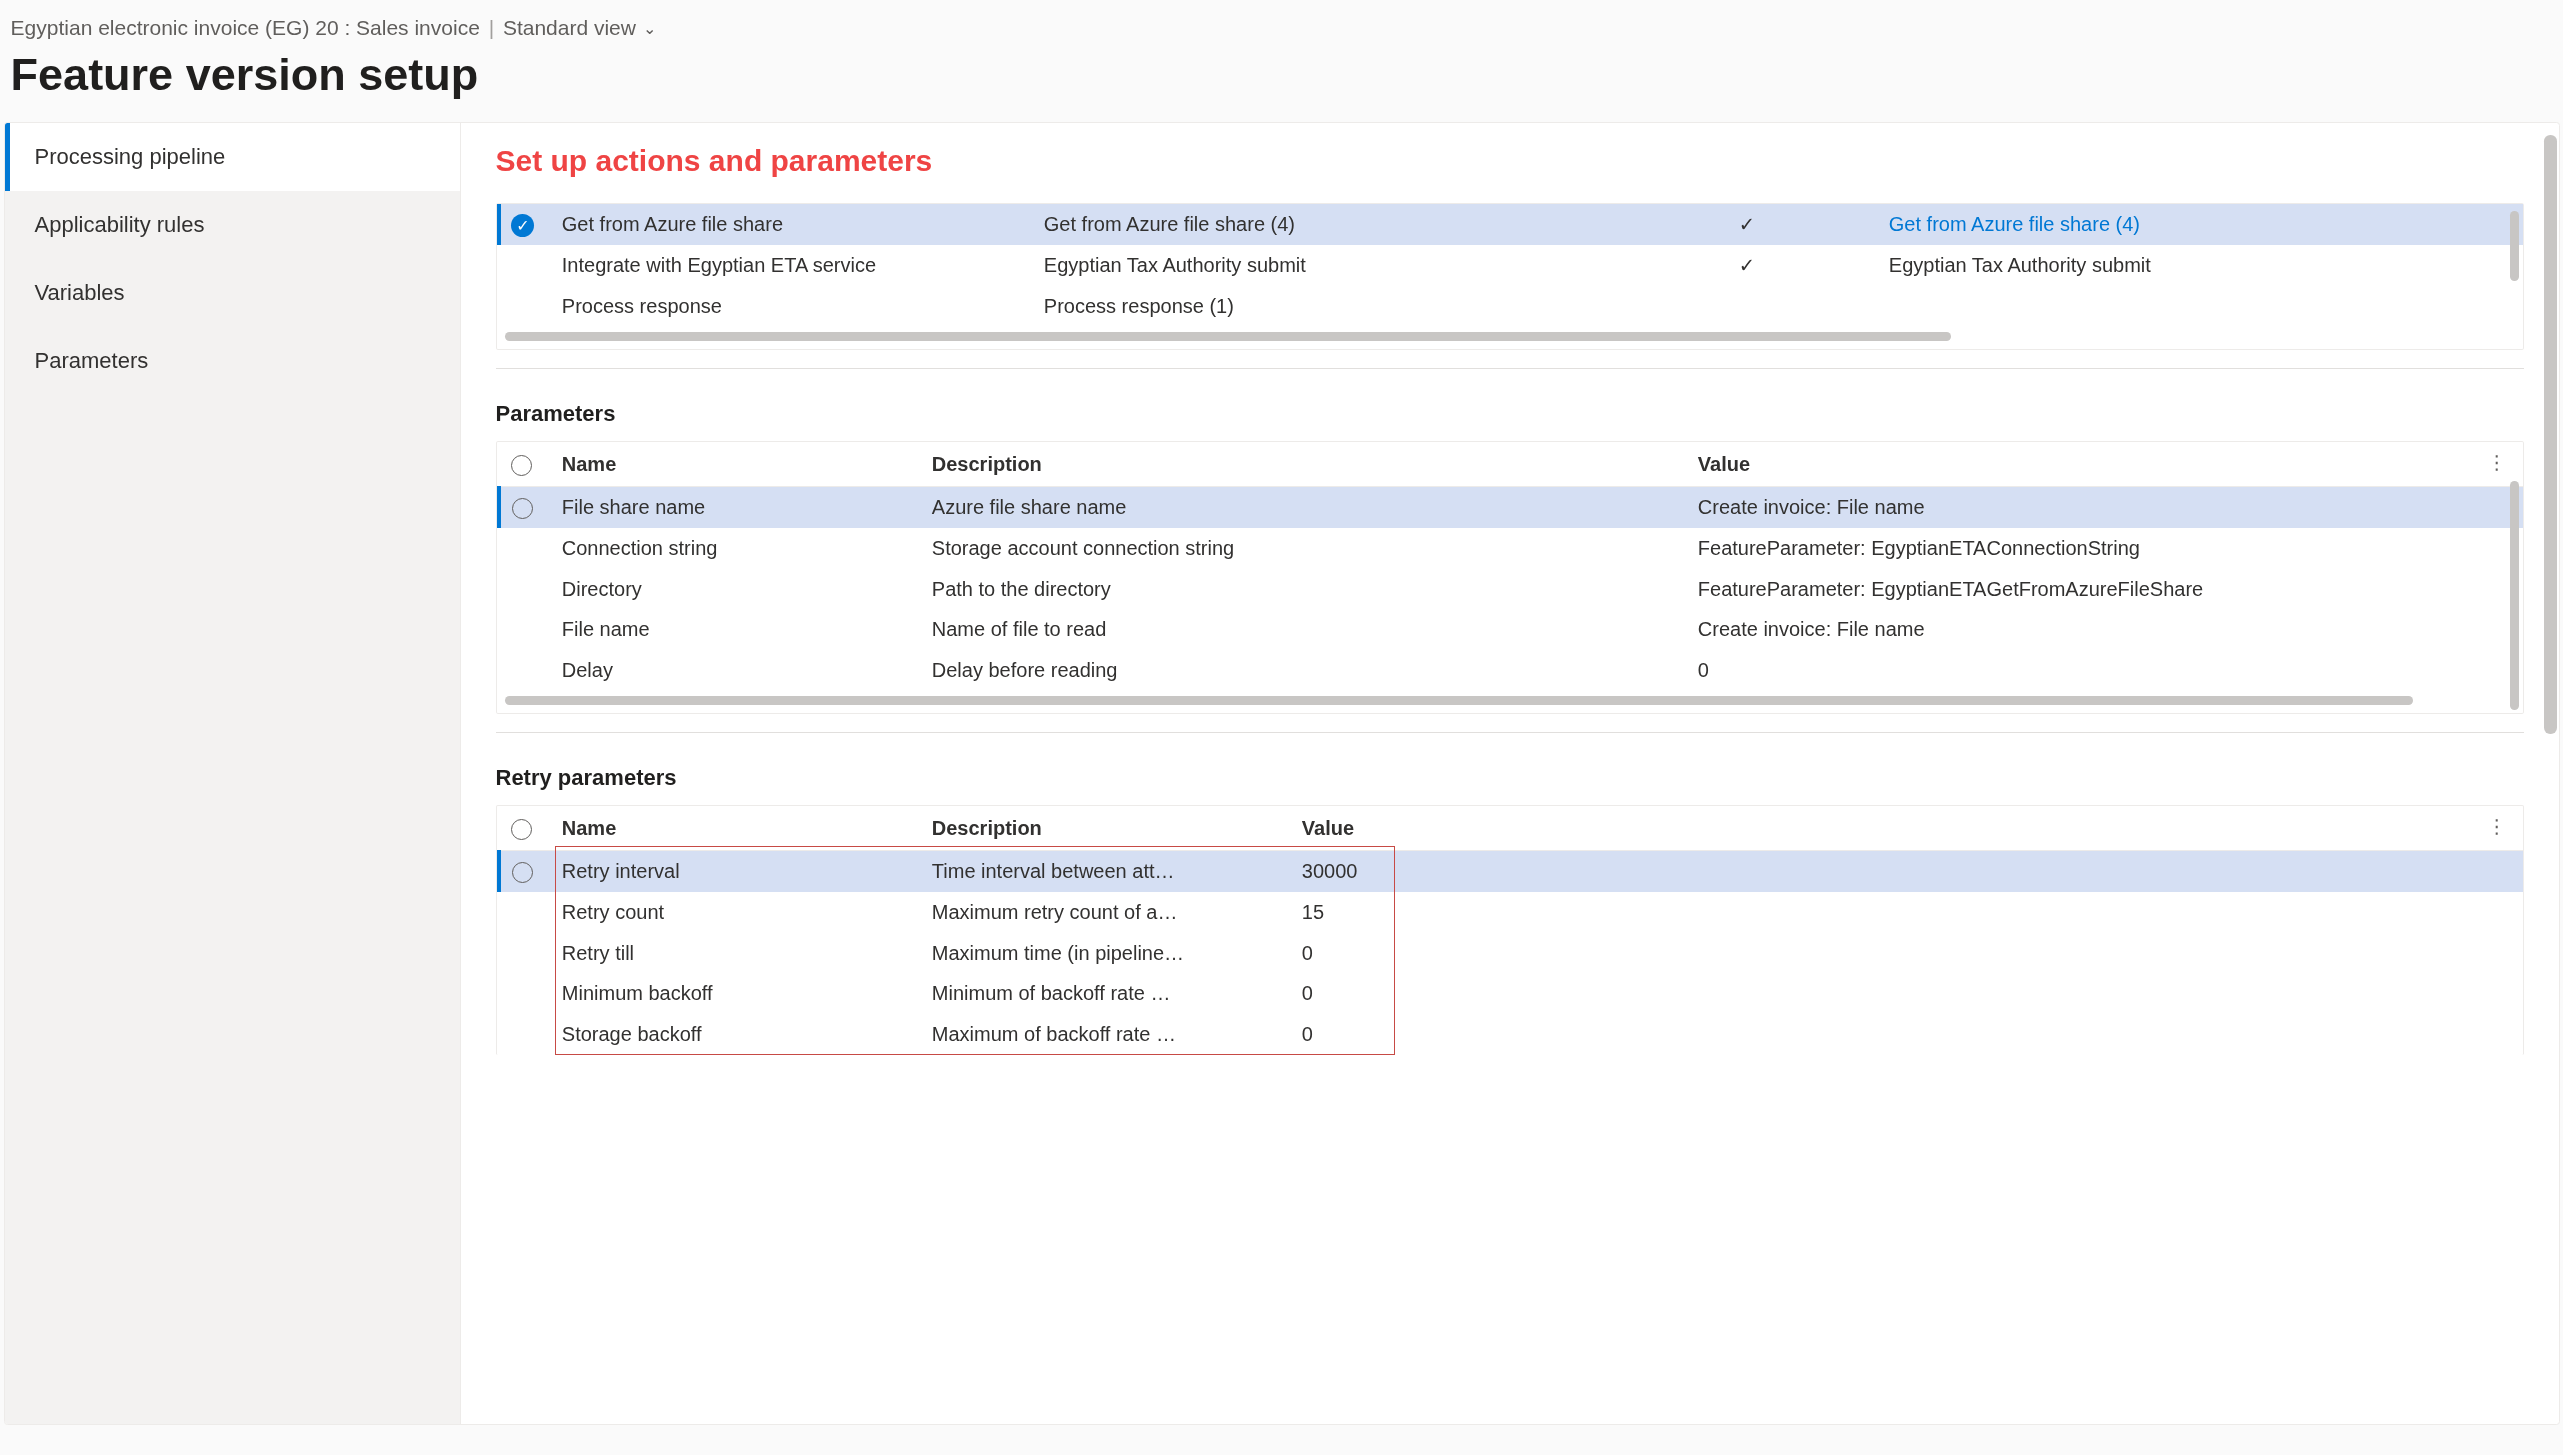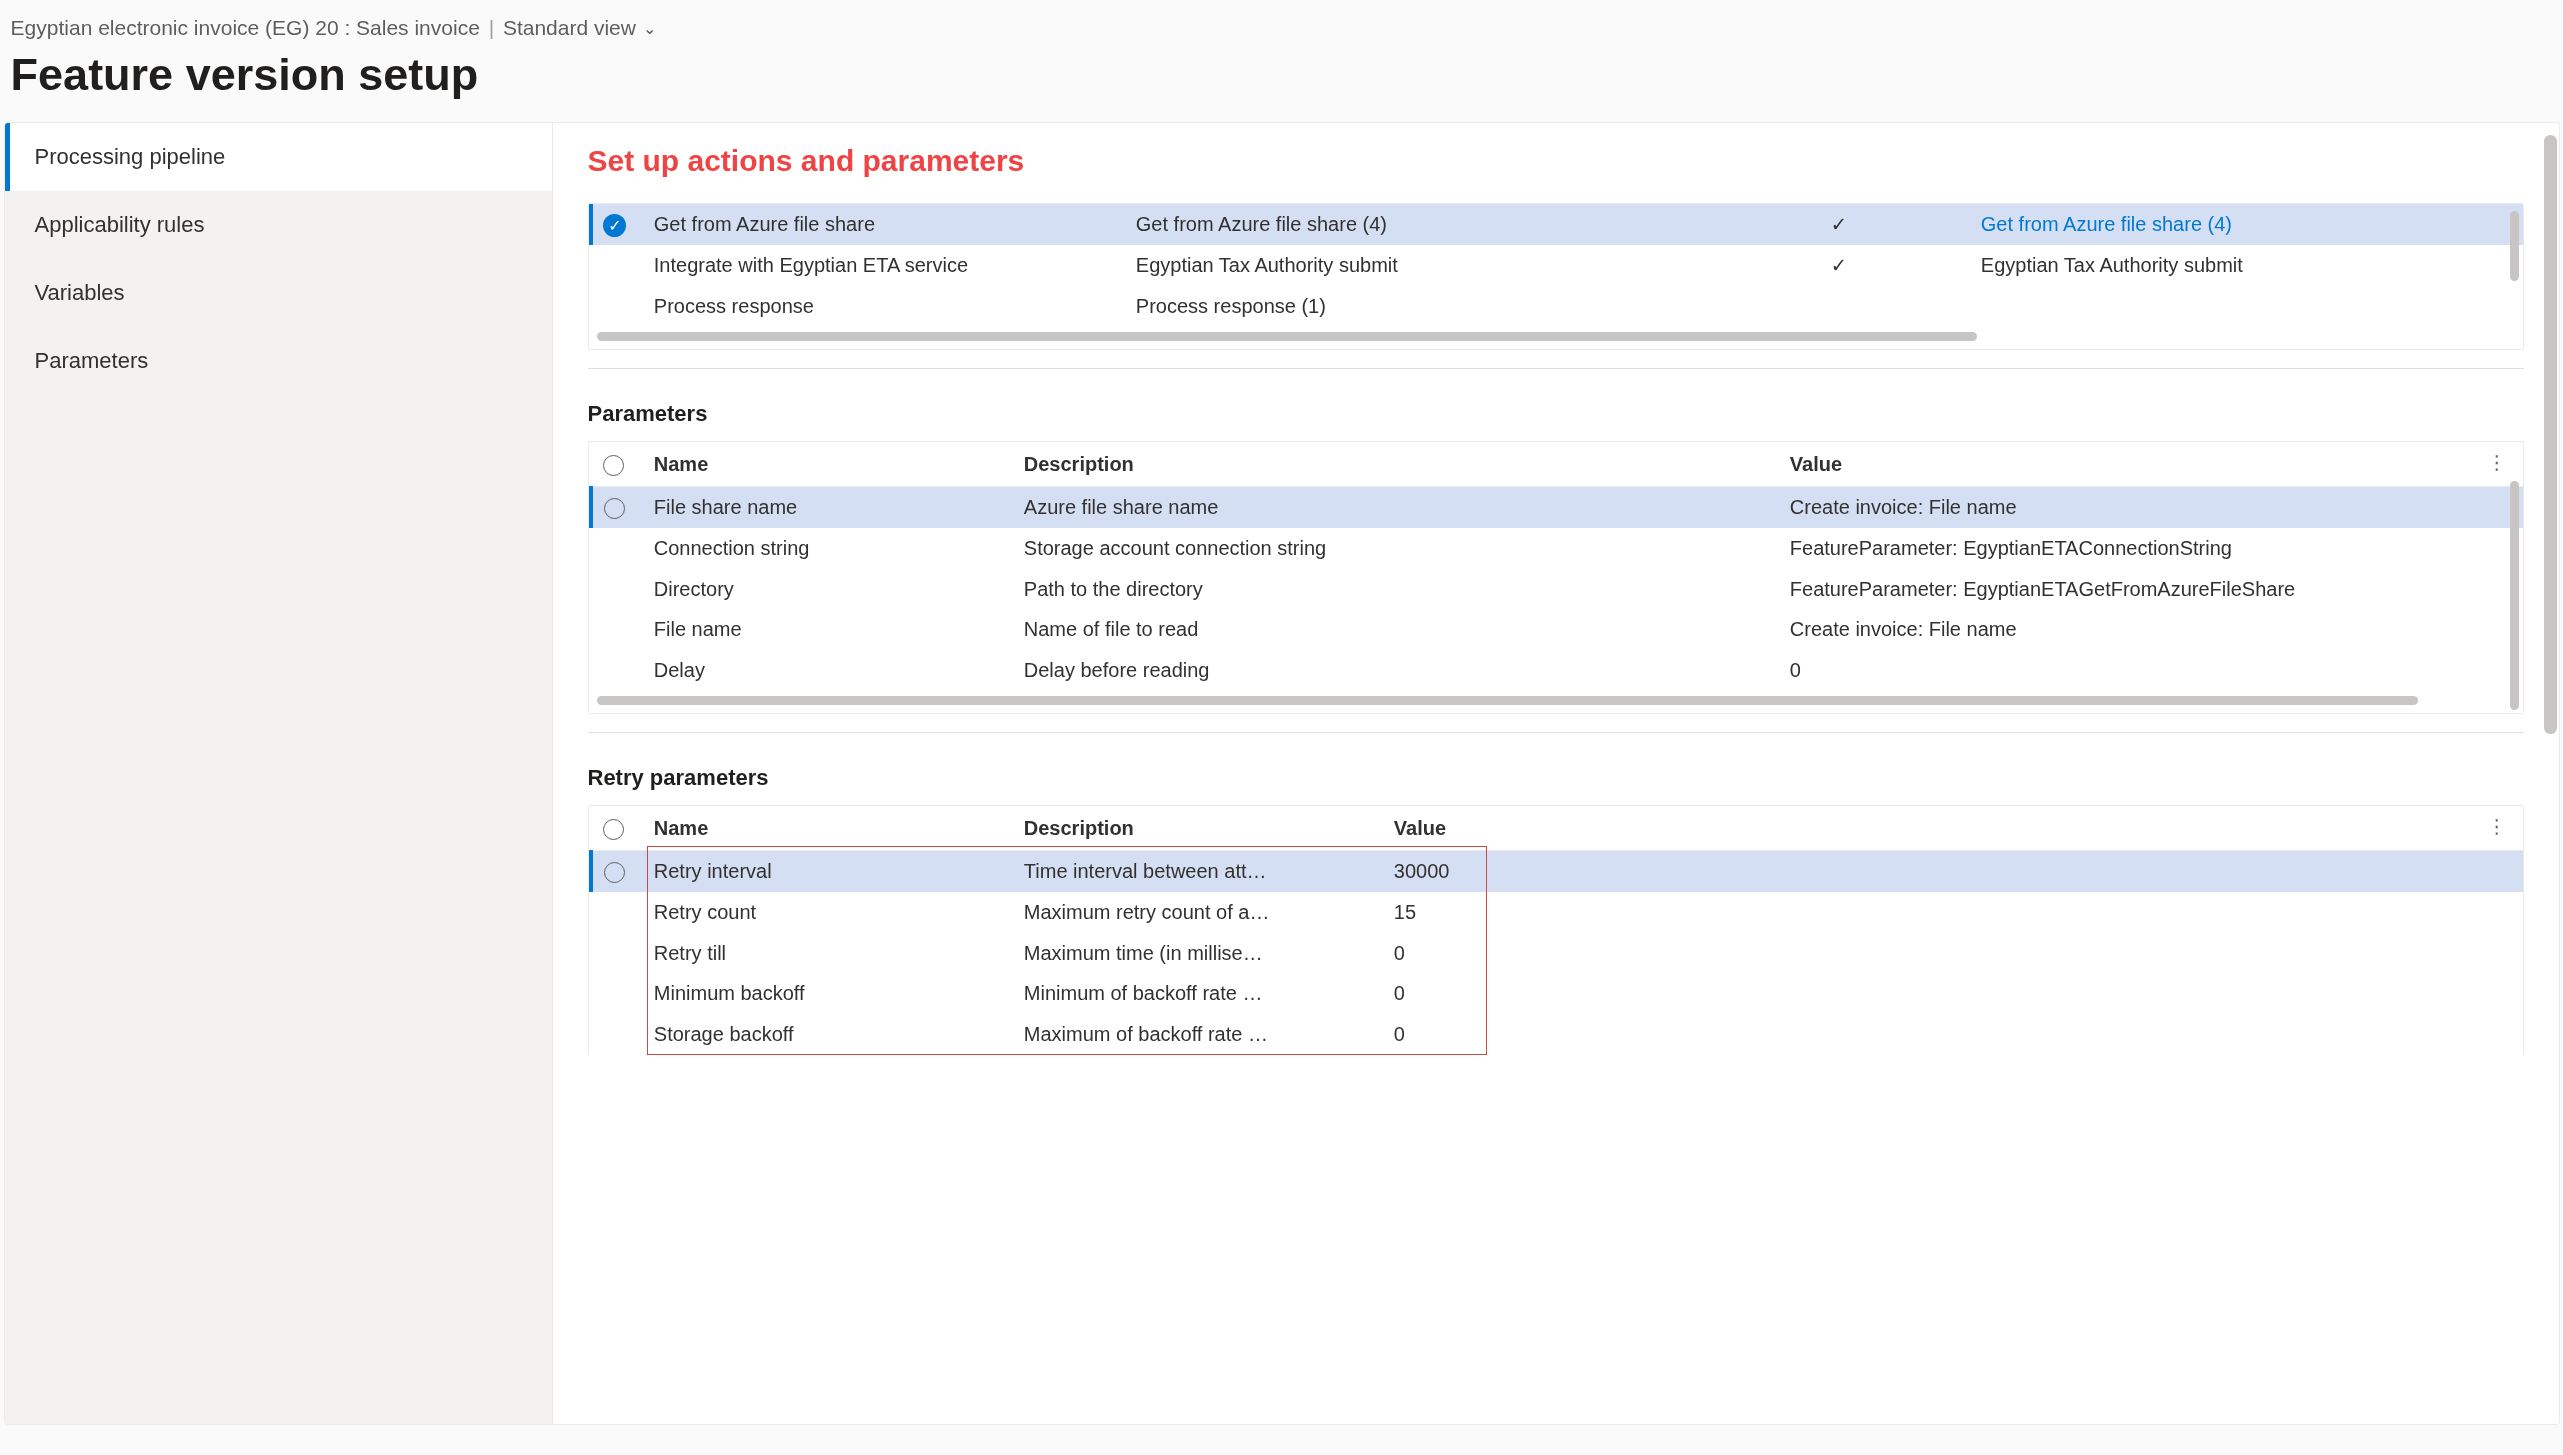--- a/index.html
+++ b/index.html
@@ -31,21 +31,21 @@
       display: flex;
       background: #fff;
       border: 0.9px solid #edebe9;
       border-radius: 3.5px;
       margin: 0 3.5px 3.5px;
       overflow: hidden;
       min-height: 1303px;
       position: relative;
     }
     .sidebar {
-      width: 548px;
+      width: 456px;
       background: #f3f2f1;
       border-right: 0.9px solid #edebe9;
     }
     .sidebar-item {
       padding: 21px 30px;
       font-size: 22px;
       color: #323130;
       cursor: pointer;
       background: transparent;
     }
@@ -300,21 +300,21 @@
           <tr>
             <td class="radio-cell"></td>
             <td>Retry count</td>
             <td><span class="trunc">Maximum retry count of a…</span></td>
             <td>15</td>
             <td></td>
           </tr>
           <tr>
             <td class="radio-cell"></td>
             <td>Retry till</td>
-            <td><span class="trunc">Maximum time (in millise…</span></td>
+            <td><span class="trunc">Maximum time (in pipeline…</span></td>
             <td>0</td>
             <td></td>
           </tr>
           <tr>
             <td class="radio-cell"></td>
             <td>Minimum backoff</td>
             <td><span class="trunc">Minimum of backoff rate …</span></td>
             <td>0</td>
             <td></td>
           </tr>

